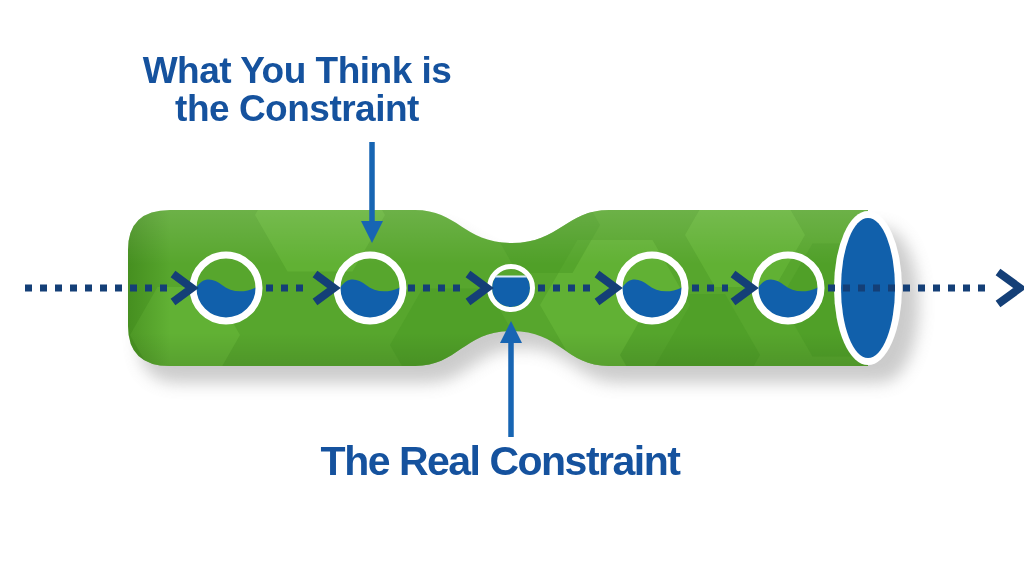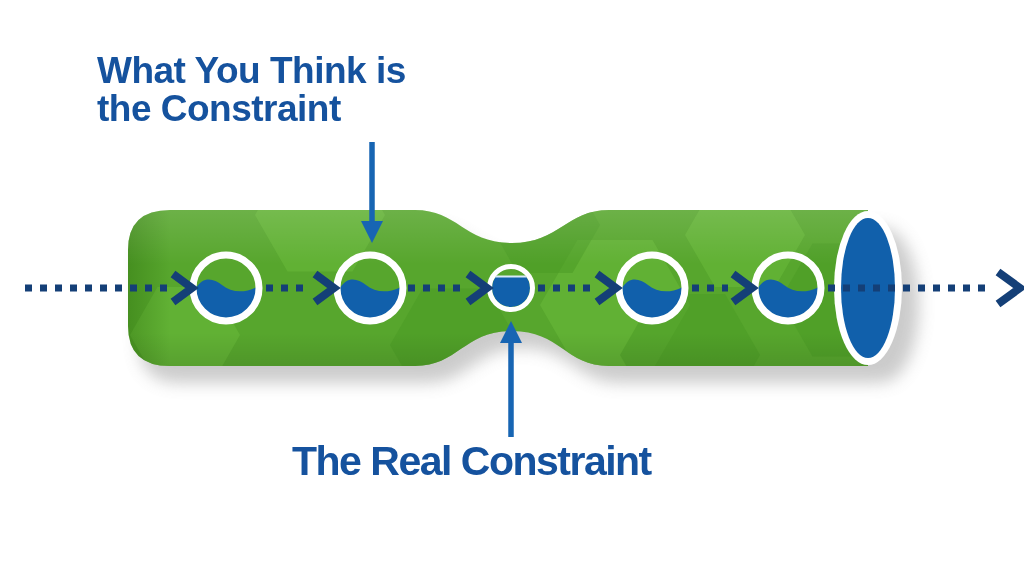--- a/index.html
+++ b/index.html
@@ -4,23 +4,23 @@
 <style>
   :root{
     --background:#ffffff; --green-base:#57a62d; --green-light:#6ab93a; --green-dark:#4a9a24;
     --liquid-blue:#1160ab; --dot-navy:#143f77; --arrow-blue:#1765b3; --text-blue:#15529e;
     --ring-white:#ffffff; --shadow-gray:#8e8e8e;
   }
   html,body{margin:0;padding:0;}
   body{font-family:"Liberation Sans", sans-serif; background:#e8e8e8;}
   .stage{position:relative;width:1024px;height:576px;background:var(--background);overflow:hidden;margin:0 auto;}
   .stage svg{position:absolute;left:0;top:0;}
-  .label{position:absolute;color:var(--text-blue);font-weight:bold;white-space:pre-line;}
+  .label{position:absolute;text-align:center;color:var(--text-blue);font-weight:bold;white-space:pre-line;}
   .label.top{left:97px;top:52px;width:400px;font-size:37px;line-height:1.04;letter-spacing:-0.5px;}
-  .label.bottom{left:292px;top:438px;width:404px;font-size:41px;letter-spacing:-1.5px;}
+  .label.bottom{left:298px;top:438px;width:404px;font-size:41px;letter-spacing:-1.5px;}
   .pipe{fill:var(--green-base);}
   .hex-light{fill:var(--green-light);opacity:.55;}
   .hex-dark{fill:var(--green-dark);opacity:.5;}
   .ring{fill:none;stroke:var(--ring-white);}
   .liquid{fill:var(--liquid-blue);}
   .dots{stroke:var(--dot-navy);stroke-width:7;stroke-dasharray:7 8;fill:none;}
   .chev{stroke:var(--dot-navy);stroke-width:8;fill:none;stroke-linejoin:miter;}
   .varrow{stroke:var(--arrow-blue);stroke-width:5.5;fill:none;}
   .vhead{fill:var(--arrow-blue);}
   .shadow-shape{fill:var(--shadow-gray);}

